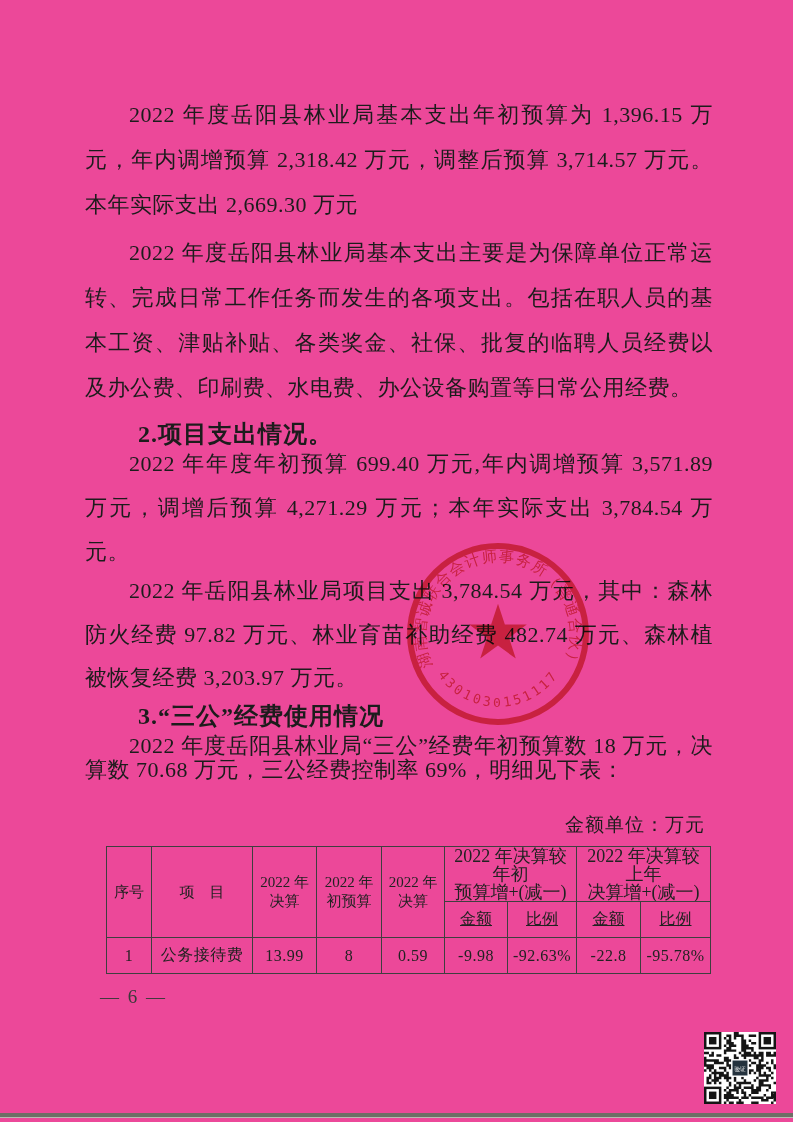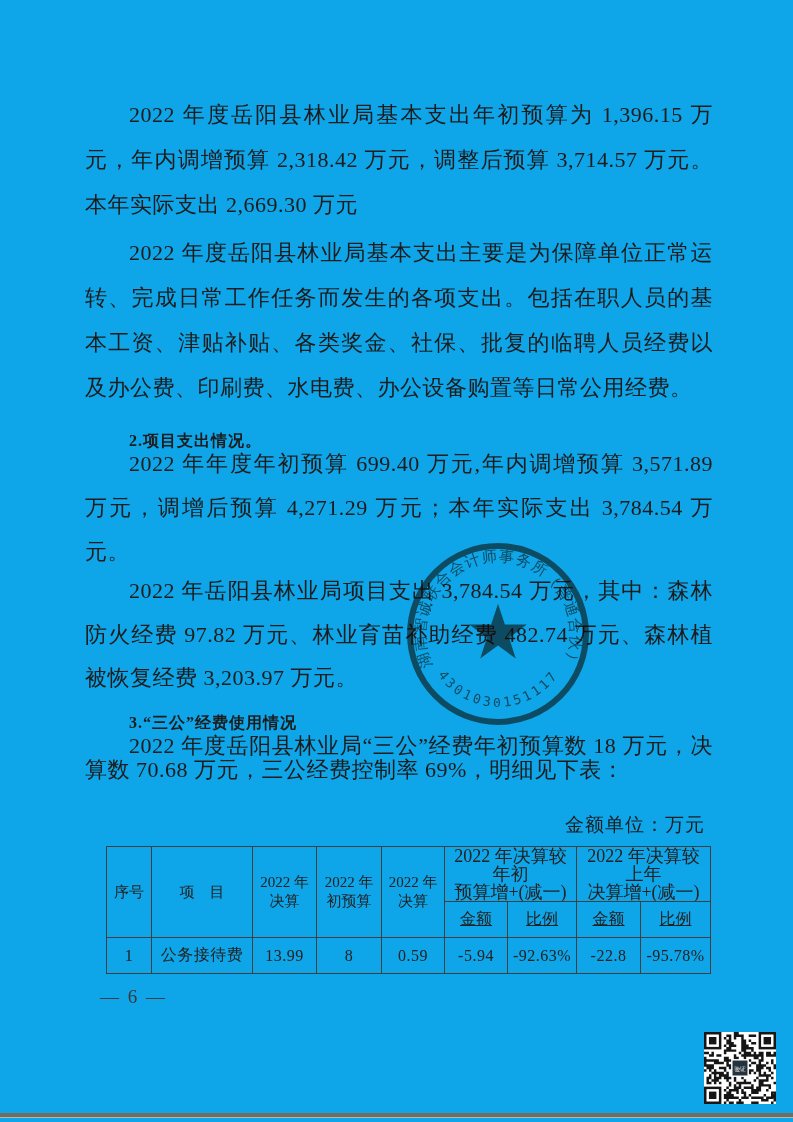--- a/index.html
+++ b/index.html
@@ -1,43 +1,43 @@
 <!DOCTYPE html>
 <html><head>
 <meta charset="utf-8">
 <style>
   html,body{margin:0;padding:0;background:#e8e8e8;}
   .page{
     position:relative;
     width:793px;height:1122px;
-    background:#0ea5e9;
+    background:#ec4899;
     overflow:hidden;
     font-family:"Liberation Serif","DejaVu Serif",serif;
     color:#1c1c1c;
   }
   .para{
     position:absolute;
     left:85px;width:628px;
     font-size:22px;
     line-height:45px;
     text-align:justify;
     text-align-last:left;
     text-indent:2em;
     letter-spacing:0.5px;
     margin:0;
   }
   .heading{
     position:absolute;
     left:85px;width:628px;
-    font-size:16px;
+    font-size:24px;
     font-weight:bold;
     line-height:30px;
     text-indent:2em;
     letter-spacing:1px;
-    margin:12px;
+    margin:5px;
   }
   .unit-note{
     position:absolute;
     left:85px;width:620px;
     text-align:right;
     font-size:19px;
     letter-spacing:1px;
   }
   table.expense{
     position:absolute;
@@ -142,21 +142,21 @@
         <th class="sub-hd">比例</th>
       </tr>
     </thead>
     <tbody>
       <tr class="data-row">
         <td>1</td>
         <td>公务接待费</td>
         <td>13.99</td>
         <td>8</td>
         <td>0.59</td>
-        <td>-5.94</td>
+        <td>-9.98</td>
         <td>-92.63%</td>
         <td>-22.8</td>
         <td>-95.78%</td>
       </tr>
     </tbody>
   </table>
 
   <svg class="seal" viewBox="0 0 190 190" aria-hidden="true">
     <defs>
       <path id="seal-top-arc" d="M 27.3 119.6 A 72 72 0 1 1 162.7 119.6" fill="none"></path>

